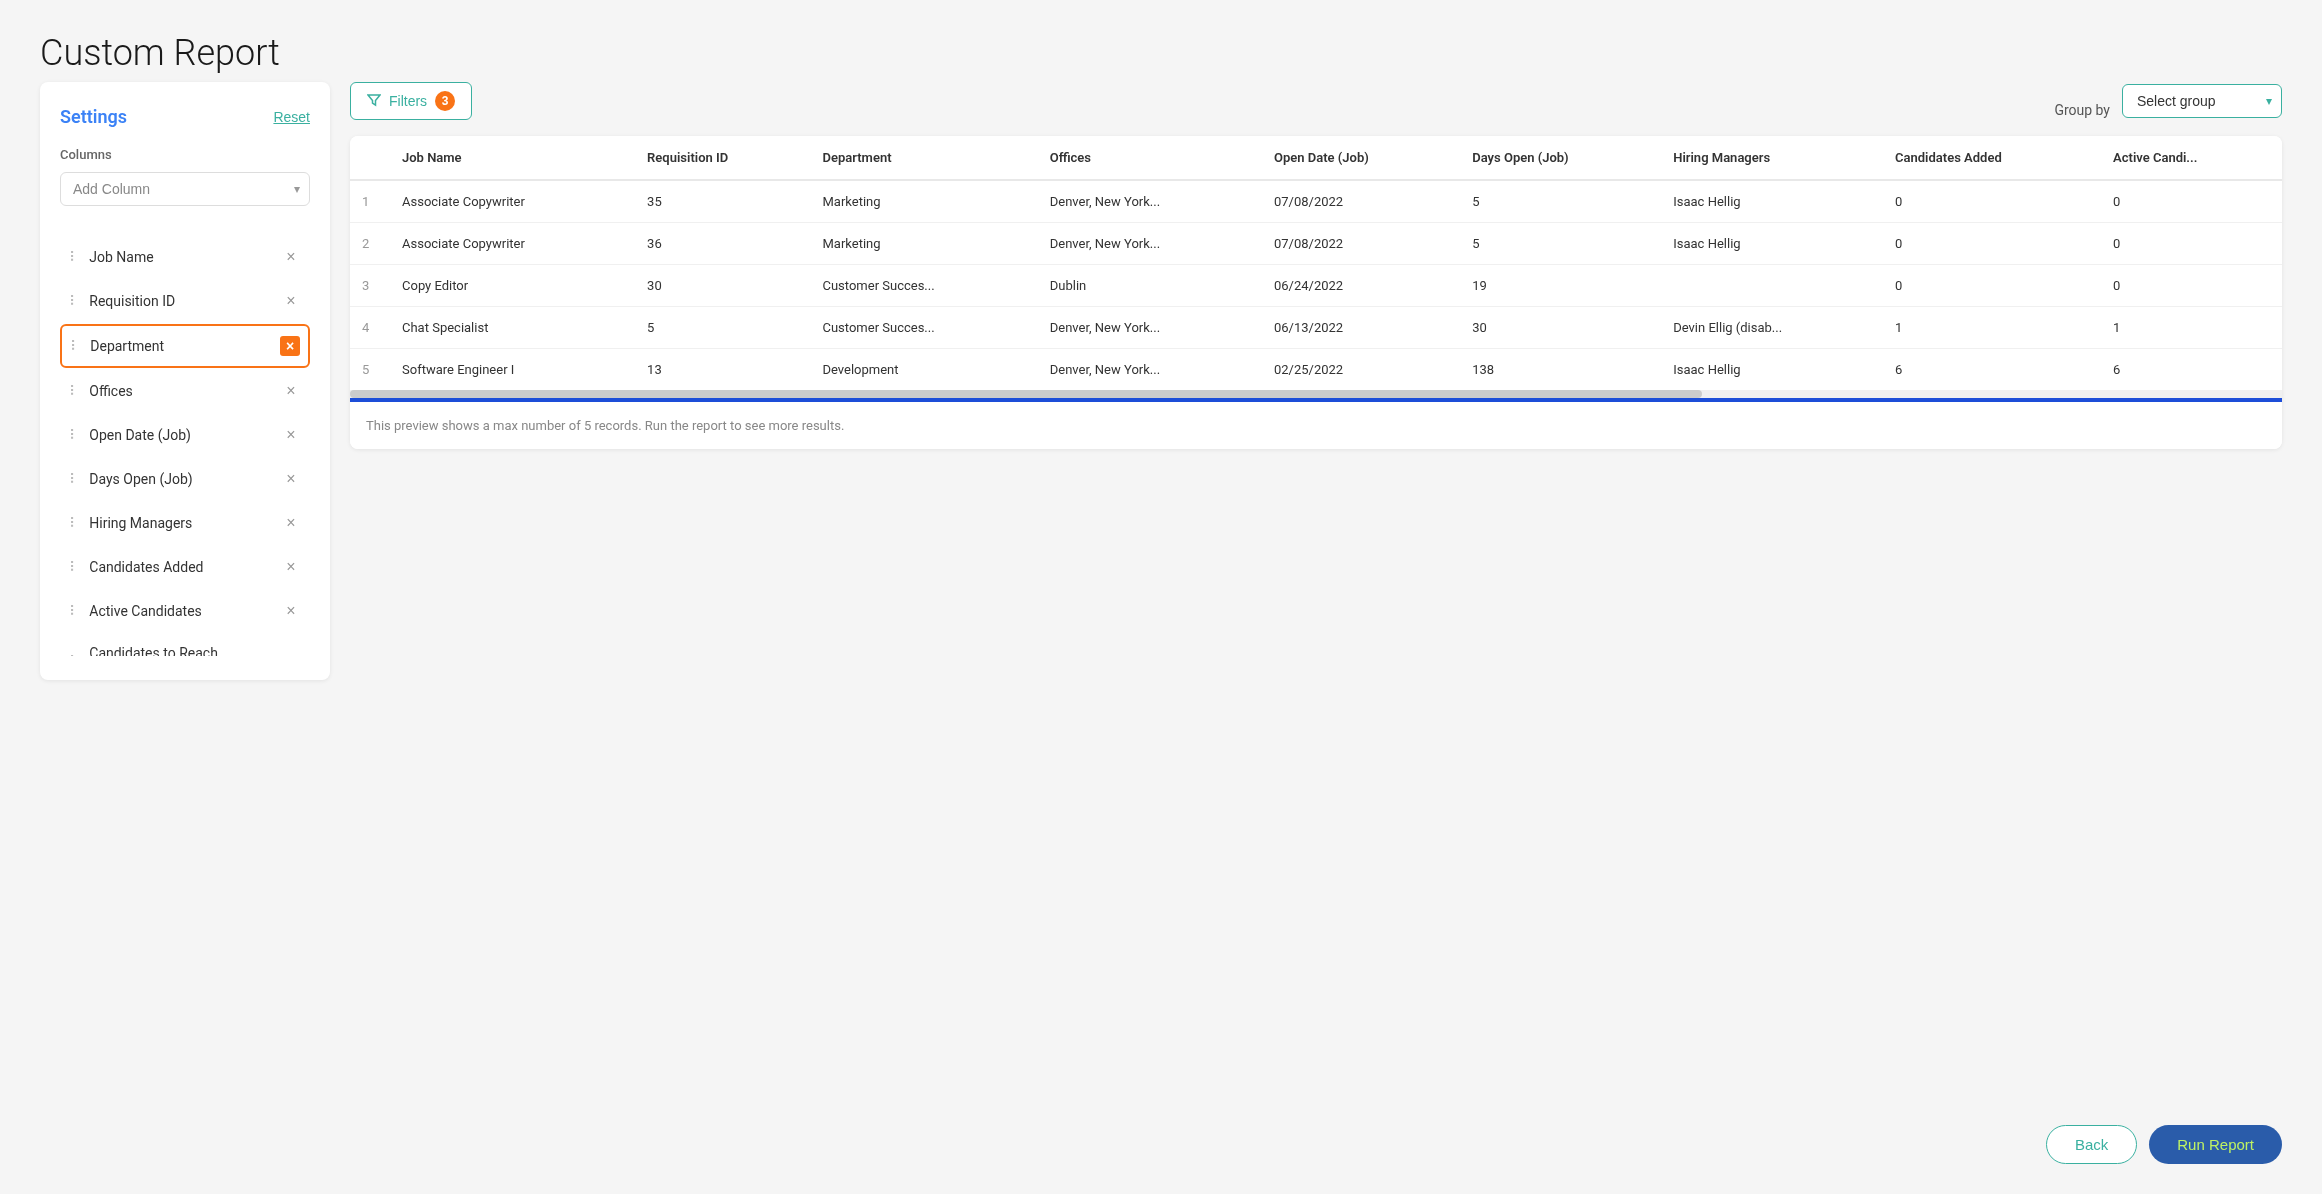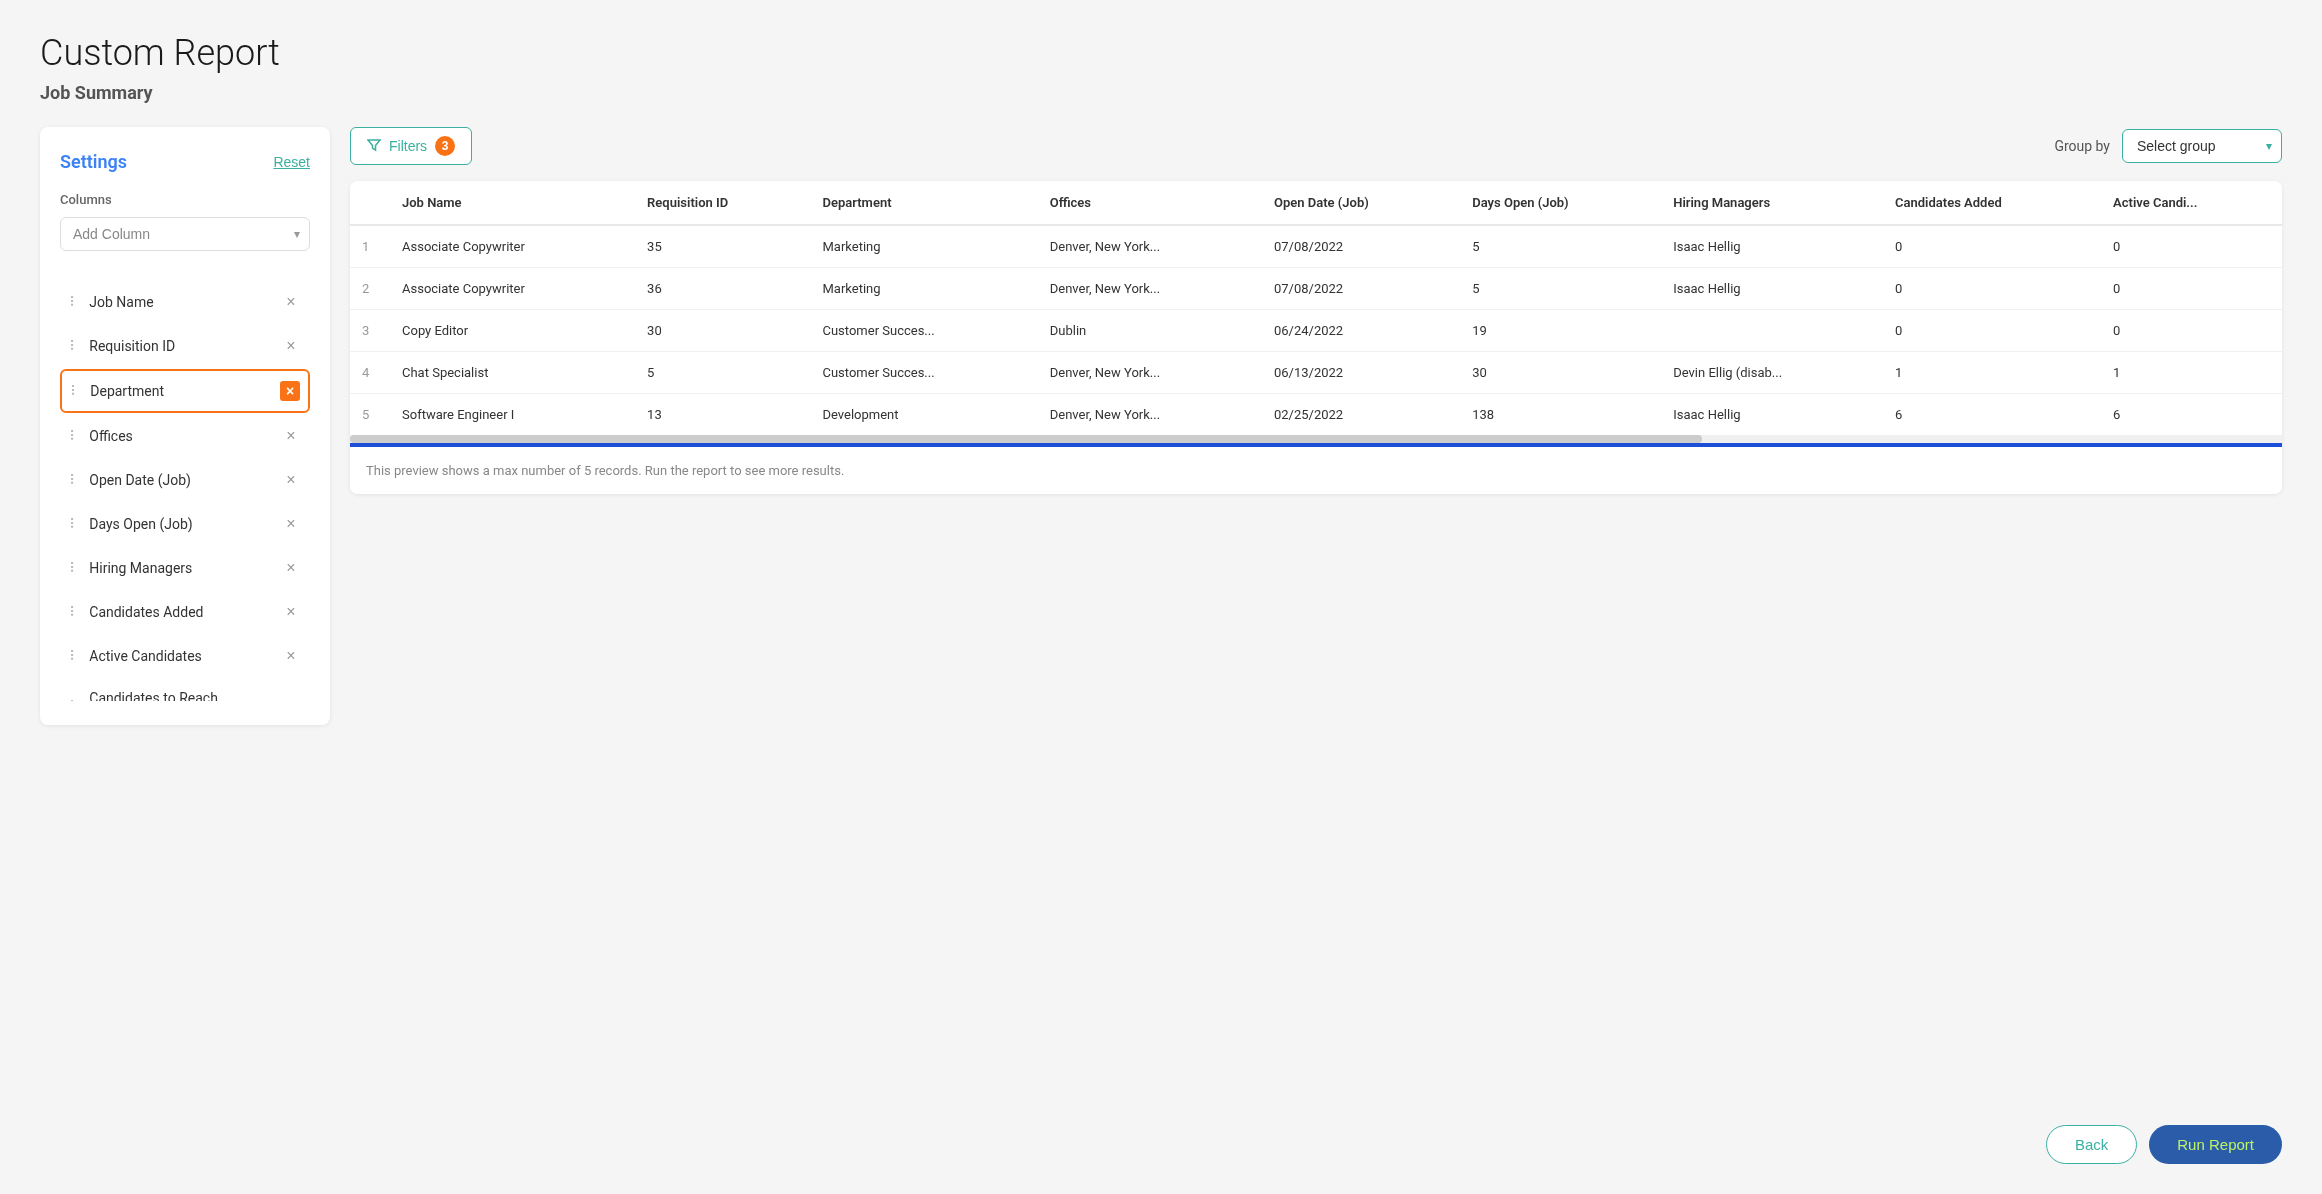--- a/index.html
+++ b/index.html
@@ -169,21 +169,21 @@
       width: 20px;
       height: 20px;
       display: flex;
       align-items: center;
       justify-content: center;
       font-size: 12px;
       font-weight: 600;
     }
     .group-by-area {
       display: flex;
-      align-items: center;
+      align-items: flex-end;
       gap: 12px;
     }
     .group-by-label {
       font-size: 14px;
       color: #555;
     }
     .group-by-select-wrapper {
       position: relative;
       border-radius: 6px;
     }
@@ -297,21 +297,20 @@
       font-size: 15px;
       cursor: pointer;
       font-weight: 500;
     }
   </style>
 </head>
 <body>
 
 <div class="page-container">
   <h1 class="page-title">Custom Report</h1>
-  <h2 class="page-subtitle">Job Summary</h2>
 
   <div class="main-layout">
 
     <div class="settings-panel">
       <div class="settings-header">
         <span class="settings-title">Settings</span>
         <button class="reset-link">Reset</button>
       </div>
 
       <div class="columns-label">Columns</div>

